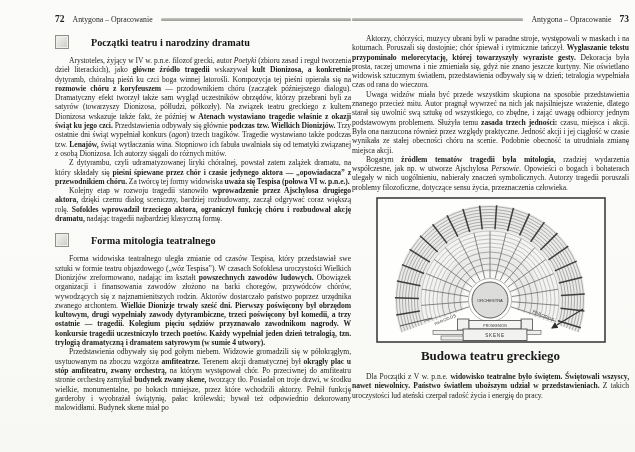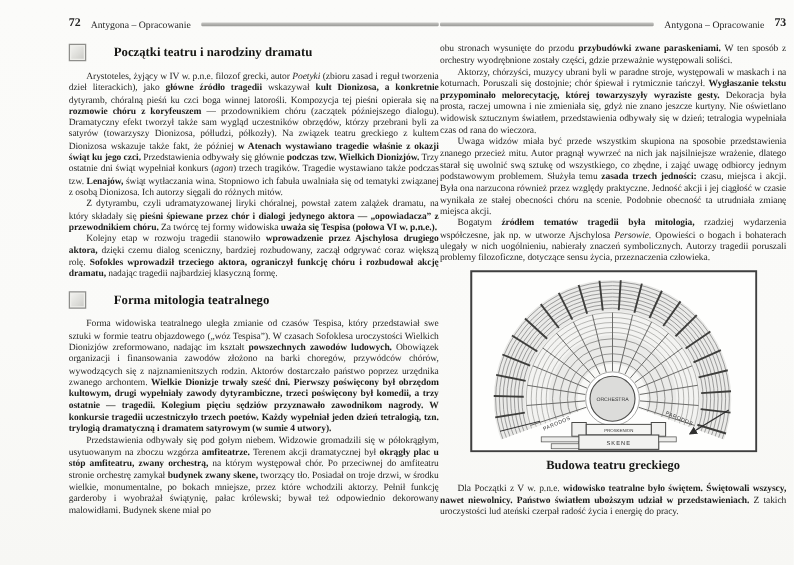--- a/index.html
+++ b/index.html
@@ -25,61 +25,60 @@
   .i{font-style:italic;}
 
   .section-heading{display:flex;align-items:center;gap:22px;margin:10px 0 7px;}
   .section-icon{width:12px;height:12px;flex:0 0 auto;
     background:linear-gradient(135deg,#f4f4f1 0%,#dededa 55%,#c9c9c5 100%);
     border:1px solid #8f8f8c;box-shadow:inset 0 0 0 1px #eeeeea;}
   .section-title{font-weight:bold;font-size:10.2px;color:#151513;white-space:nowrap;}
 
   figure.theater-figure{margin:5px 0 0;text-align:center;}
   figure.theater-figure svg{display:block;margin:0 auto;}
-  figcaption{font-weight:bold;font-size:10px;margin-top:5px;color:#1a1a18;}
+  figcaption{font-weight:bold;font-size:13px;margin-top:5px;color:#1a1a18;}
 
   .svglabel{font-family:"Liberation Sans", sans-serif;fill:#333;}
 </style>
 </head>
 <body>
 
 <div class="spread">
 
   <div class="page left">
     <div class="running-head">
       <span class="pgnum">72</span>
       <span class="runtitle">Antygona – Opracowanie</span>
       <span class="headrule"></span>
     </div>
     <div class="content">
         <div class="section-heading">
           <span class="section-icon"></span>
           <span class="section-title">Początki teatru i narodziny dramatu</span>
         </div>
         <p class="para"><span>Arystoteles, żyjący w IV w. p.n.e. filozof grecki, autor </span><span class="i">Poetyki</span><span> (zbioru zasad i reguł tworzenia dzieł literackich), jako </span><span class="b">główne źródło tragedii</span><span> wskazywał </span><span class="b">kult Dionizosa, a konkretnie</span><span> dytyramb, chóralną pieśń ku czci boga winnej latorośli. Kompozycja tej pieśni opierała się na </span><span class="b">rozmowie chóru z koryfeuszem</span><span> — przodownikiem chóru (zaczątek późniejszego dialogu). Dramatyczny efekt tworzył także sam wygląd uczestników obrzędów, którzy przebrani byli za satyrów (towarzyszy Dionizosa, półludzi, półkozły). Na związek teatru greckiego z kultem Dionizosa wskazuje także fakt, że później </span><span class="b">w Atenach wystawiano tragedie właśnie z okazji świąt ku jego czci.</span><span> Przedstawienia odbywały się głównie </span><span class="b">podczas tzw. Wielkich Dionizjów.</span><span> Trzy ostatnie dni świąt wypełniał konkurs (</span><span class="i">agon</span><span>) trzech tragików. Tragedie wystawiano także podczas tzw. </span><span class="b">Lenajów,</span><span> świąt wytłaczania wina. Stopniowo ich fabuła uwalniała się od tematyki związanej z osobą Dionizosa. Ich autorzy sięgali do różnych mitów.</span></p>
-        <p class="para"><span>Z dytyrambu, czyli udramatyzowanej liryki chóralnej, powstał zatem zalążek dramatu, na który składały się </span><span class="b">pieśni śpiewane przez chór i dialogi jedynego aktora — „opowiadacza” z przewodnikiem chóru.</span><span> Za twórcę tej formy widowiska </span><span class="b">uważa się Tespisa (połowa VI w. p.n.e.).</span></p>
+        <p class="para"><span>Z dytyrambu, czyli udramatyzowanej liryki chóralnej, powstał zatem zalążek dramatu, na który składały się </span><span class="b">pieśni śpiewane przez chór i czasie jedynego aktora — „opowiadacza” z przewodnikiem chóru.</span><span> Za twórcę tej formy widowiska </span><span class="b">uważa się Tespisa (połowa VI w. p.n.e.).</span></p>
         <p class="para"><span>Kolejny etap w rozwoju tragedii stanowiło </span><span class="b">wprowadzenie przez Ajschylosa drugiego aktora,</span><span> dzięki czemu dialog sceniczny, bardziej rozbudowany, zaczął odgrywać coraz większą rolę. </span><span class="b">Sofokles wprowadził trzeciego aktora, ograniczył funkcję chóru i rozbudował akcję dramatu,</span><span> nadając tragedii najbardziej klasyczną formę.</span></p>
         <div class="section-heading">
           <span class="section-icon"></span>
           <span class="section-title">Forma mitologia teatralnego</span>
         </div>
         <p class="para"><span>Forma widowiska teatralnego uległa zmianie od czasów Tespisa, który przedstawiał swe sztuki w formie teatru objazdowego („wóz Tespisa”). W czasach Sofoklesa uroczystości Wielkich Dionizjów zreformowano, nadając im kształt </span><span class="b">powszechnych zawodów ludowych.</span><span> Obowiązek organizacji i finansowania zawodów złożono na barki choregów, przywódców chórów, wywodzących się z najznamienitszych rodzin. Aktorów dostarczało państwo poprzez urzędnika zwanego archontem. </span><span class="b">Wielkie Dionizje trwały sześć dni. Pierwszy poświęcony był obrzędom kultowym, drugi wypełniały zawody dytyrambiczne, trzeci poświęcony był komedii, a trzy ostatnie — tragedii. Kolegium pięciu sędziów przyznawało zawodnikom nagrody. W konkursie tragedii uczestniczyło trzech poetów. Każdy wypełniał jeden dzień tetralogią, tzn. trylogią dramatyczną i dramatem satyrowym (w sumie 4 utwory).</span></p>
         <p class="para"><span>Przedstawienia odbywały się pod gołym niebem. Widzowie gromadzili się w półokrągłym, usytuowanym na zboczu wzgórza </span><span class="b">amfiteatrze.</span><span> Terenem akcji dramatycznej był </span><span class="b">okrągły plac u stóp amfiteatru, zwany orchestrą,</span><span> na którym występował chór. Po przeciwnej do amfiteatru stronie orchestrę zamykał </span><span class="b">budynek zwany skene,</span><span> tworzący tło. Posiadał on troje drzwi, w środku wielkie, monumentalne, po bokach mniejsze, przez które wchodzili aktorzy. Pełnił funkcję garderoby i wyobrażał świątynię, pałac królewski; bywał też odpowiednio dekorowany malowidłami. Budynek skene miał po</span></p>
       </div>
   </div>
 
   <div class="page right">
     <div class="running-head">
       <span class="headrule"></span>
       <span class="runtitle">Antygona – Opracowanie</span>
       <span class="pgnum">73</span>
     </div>
 
     <div class="content">
-        <p class="para noindent"><span>obu stronach wysunięte do przodu </span><span class="b">przybudówki zwane paraskeniami.</span><span> W ten sposób z orchestry wyodrębnione zostały części, gdzie przeważnie występowali soliści.</span></p>
         <p class="para"><span>Aktorzy, chórzyści, muzycy ubrani byli w paradne stroje, występowali w maskach i na koturnach. Poruszali się dostojnie; chór śpiewał i rytmicznie tańczył. </span><span class="b">Wygłaszanie tekstu przypominało melorecytację, której towarzyszyły wyraziste gesty.</span><span> Dekoracja była prosta, raczej umowna i nie zmieniała się, gdyż nie znano jeszcze kurtyny. Nie oświetlano widowisk sztucznym światłem, przedstawienia odbywały się w dzień; tetralogia wypełniała czas od rana do wieczora.</span></p>
         <p class="para"><span>Uwaga widzów miała być przede wszystkim skupiona na sposobie przedstawienia znanego przecież mitu. Autor pragnął wywrzeć na nich jak najsilniejsze wrażenie, dlatego starał się uwolnić swą sztukę od wszystkiego, co zbędne, i zająć uwagę odbiorcy jednym podstawowym problemem. Służyła temu </span><span class="b">zasada trzech jedności:</span><span> czasu, miejsca i akcji. Była ona narzucona również przez względy praktyczne. Jedność akcji i jej ciągłość w czasie wynikała ze stałej obecności chóru na scenie. Podobnie obecność ta utrudniała zmianę miejsca akcji.</span></p>
         <p class="para"><span>Bogatym </span><span class="b">źródłem tematów tragedii była mitologia,</span><span> rzadziej wydarzenia współczesne, jak np. w utworze Ajschylosa </span><span class="i">Persowie.</span><span> Opowieści o bogach i bohaterach ulegały w nich uogólnieniu, nabierały znaczeń symbolicznych. Autorzy tragedii poruszali problemy filozoficzne, dotyczące sensu życia, przeznaczenia człowieka.</span></p>
       </div>
 
     <figure class="theater-figure">
       <svg viewBox="0 0 230 146" width="230" height="146">
         <defs>
           <clipPath id="wedge">
             <polygon points="114,103 234,147 242,103 234,59 212,21 178,-8 136,-23 92,-23 50,-8 16,21 -6,59 -14,103 -6,147"></polygon>

